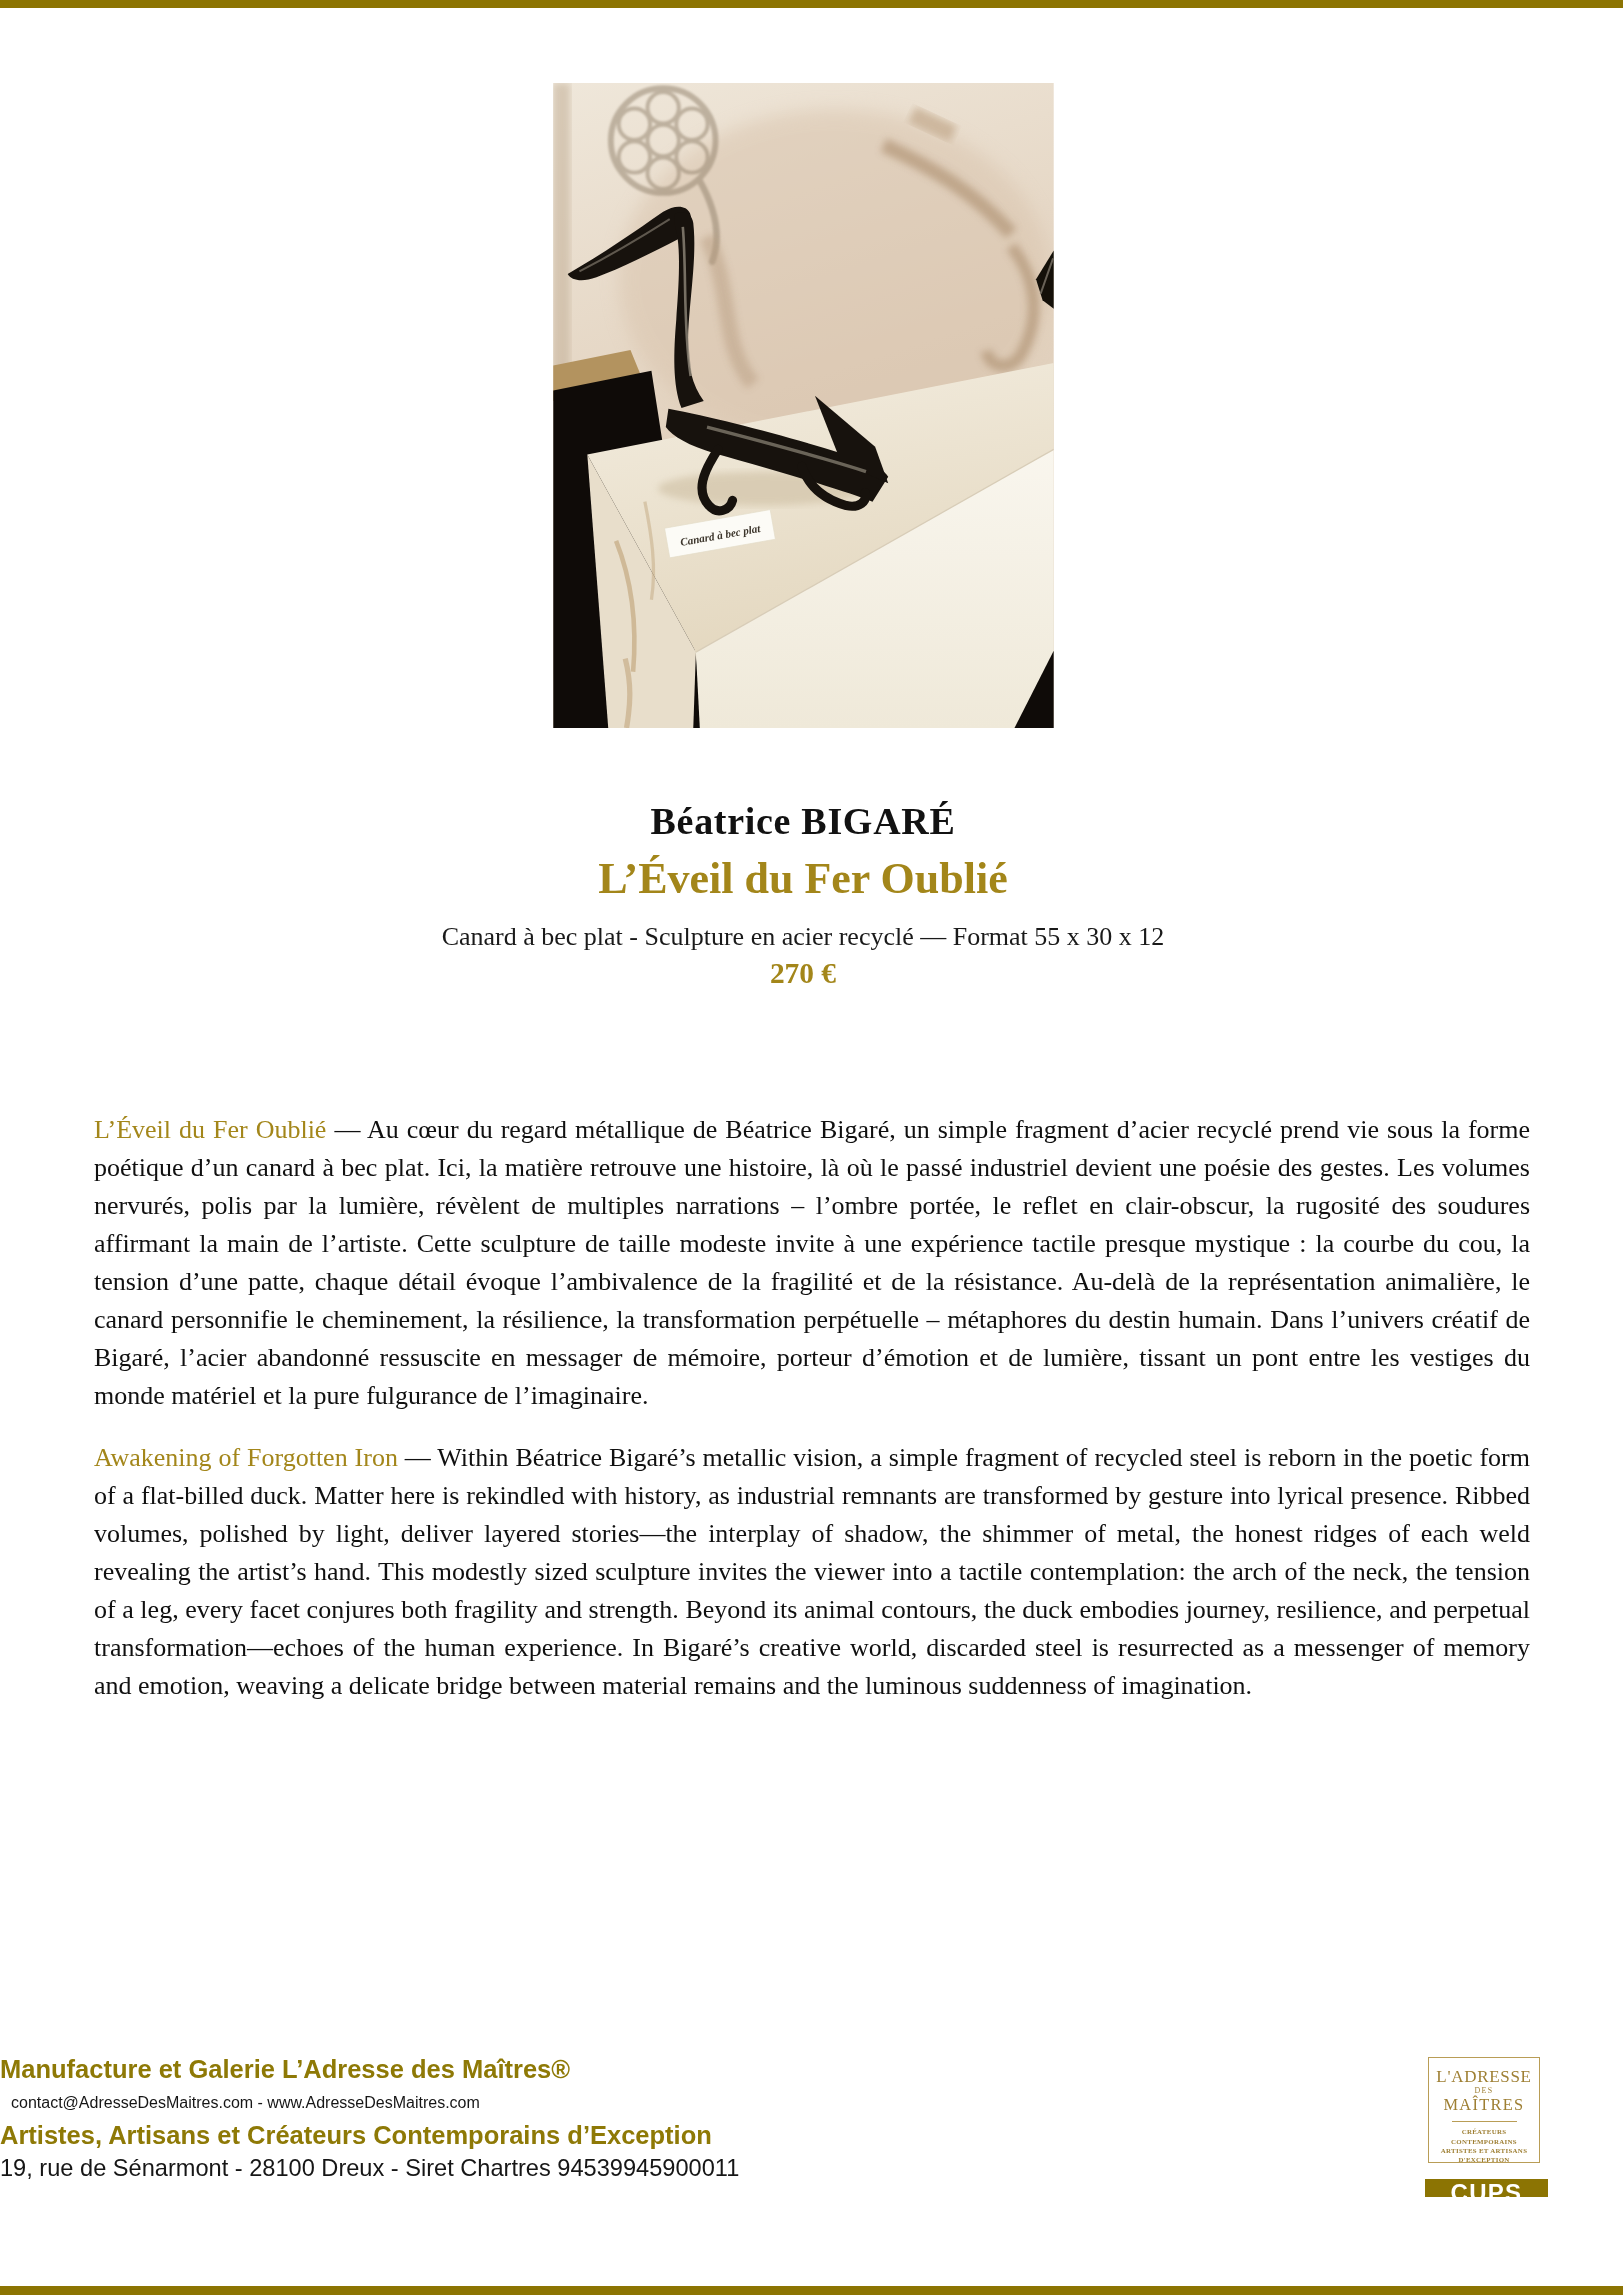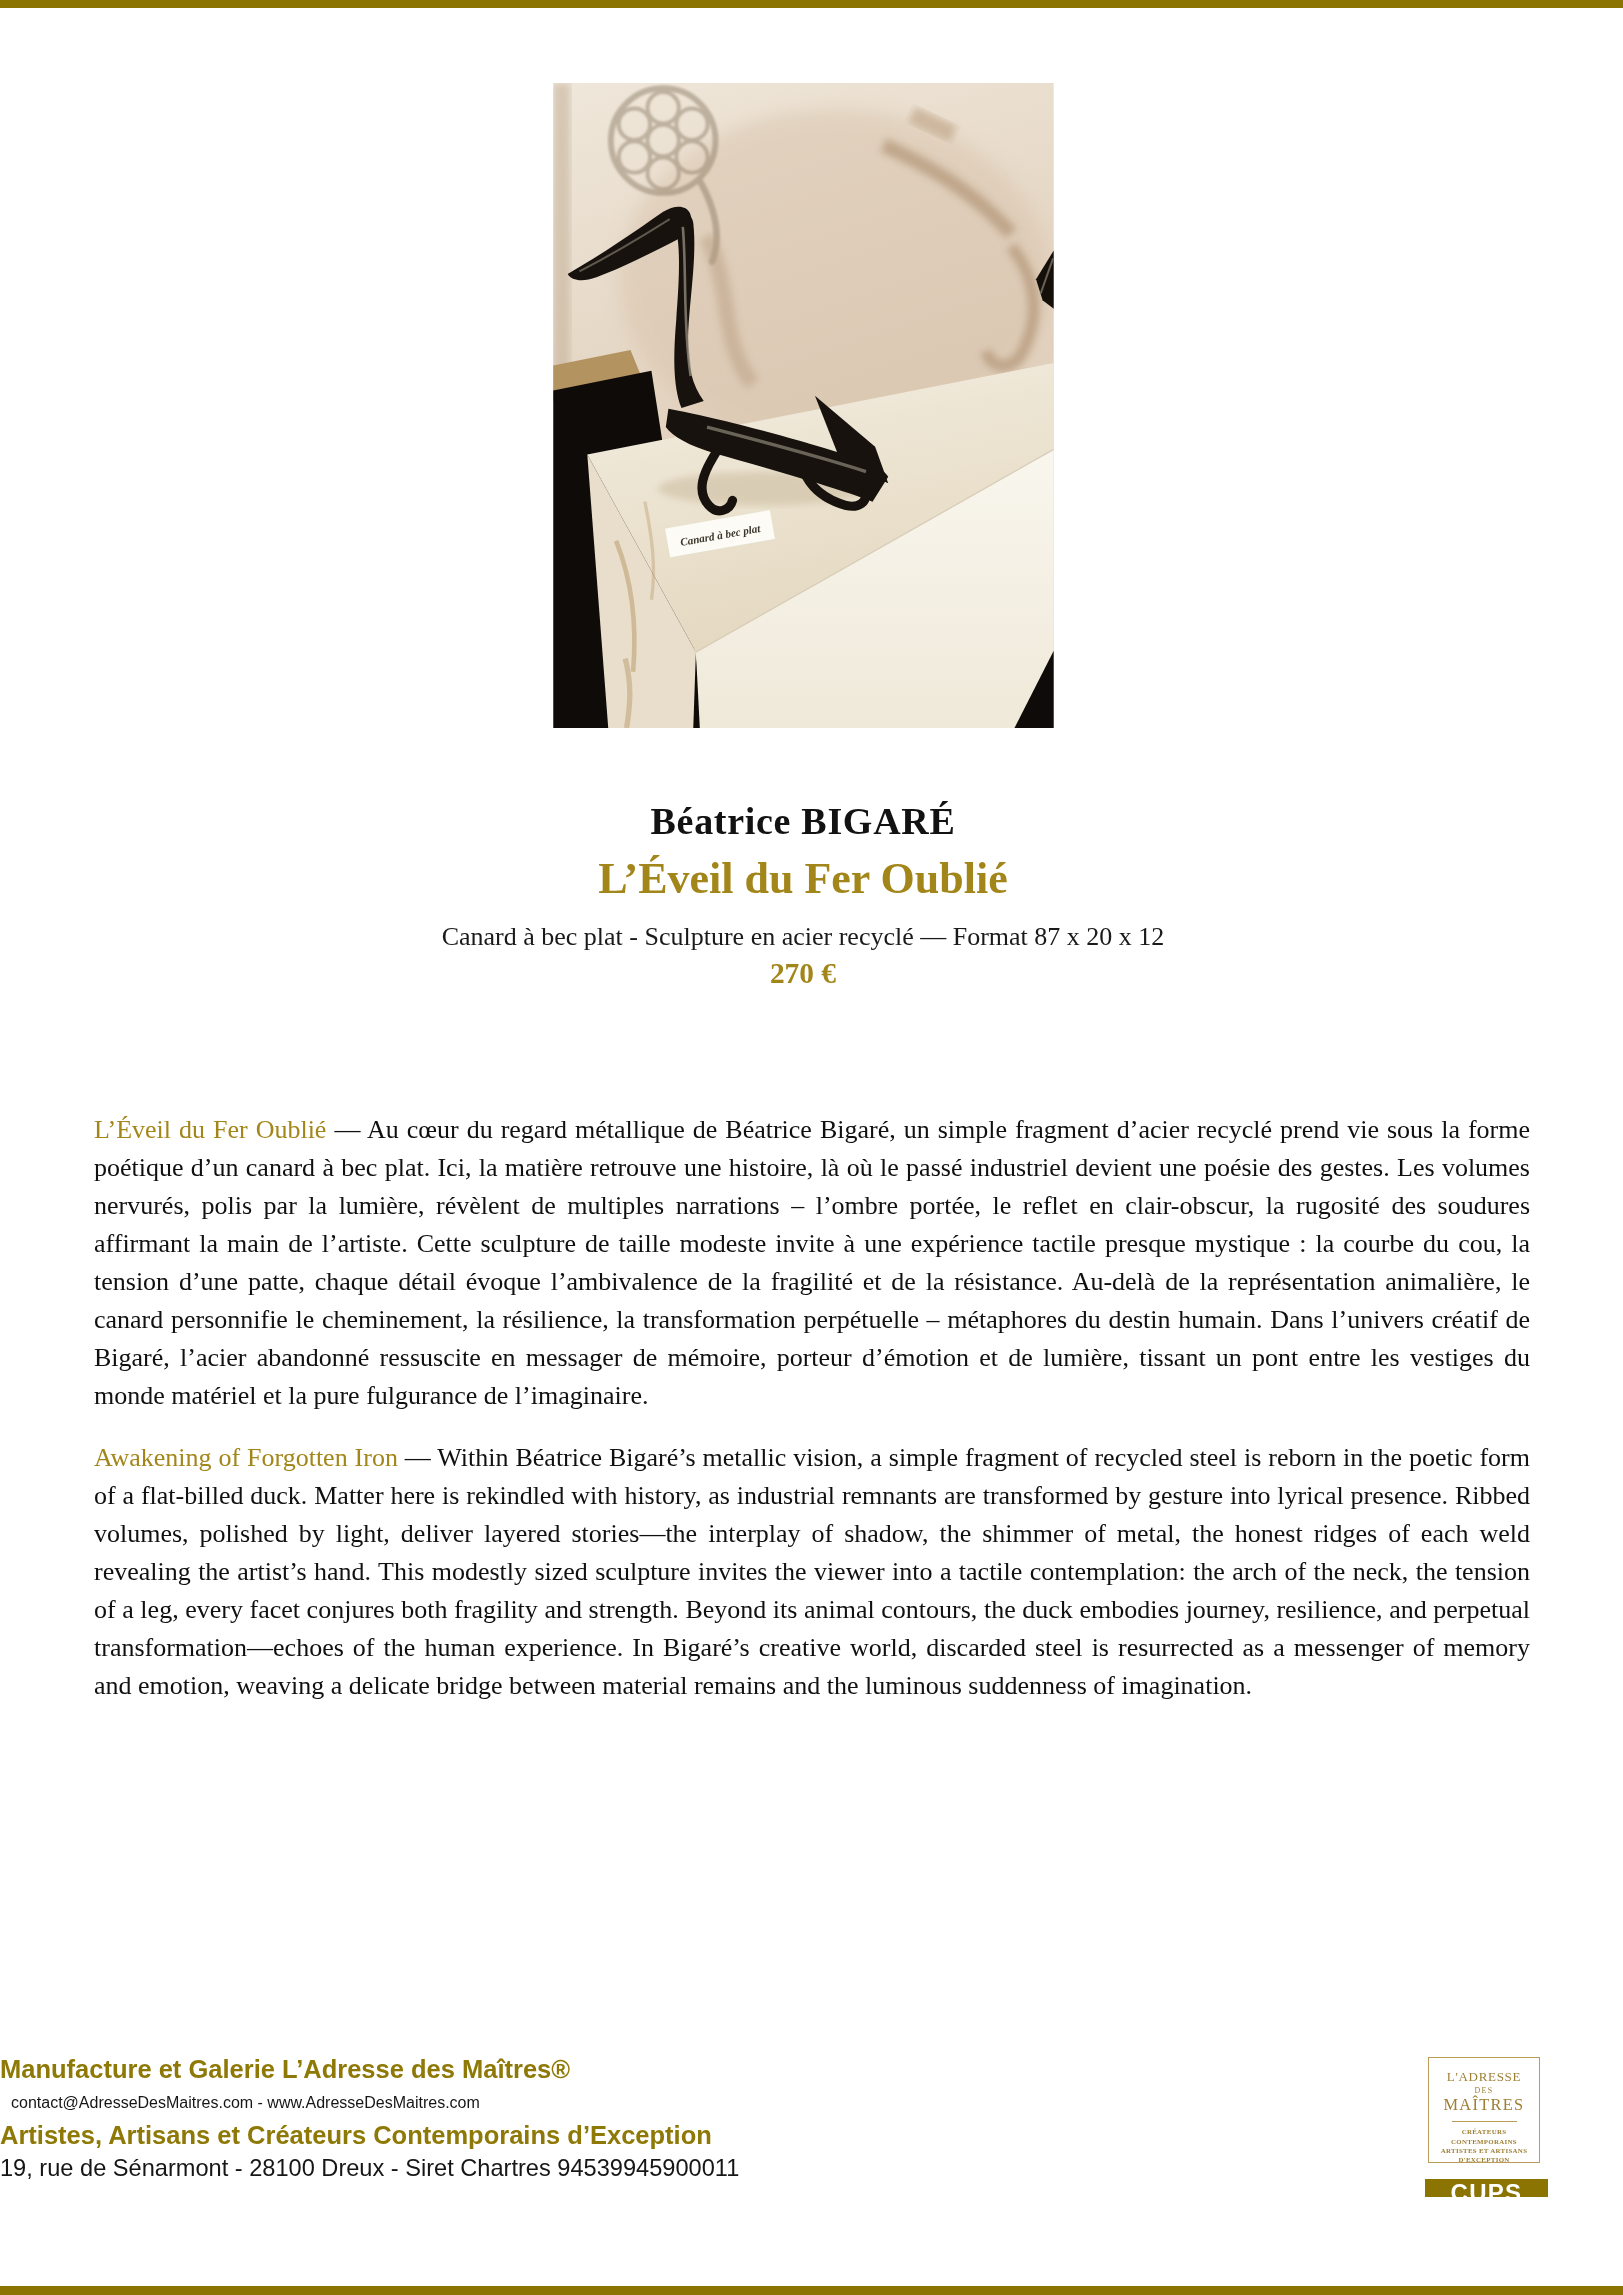--- a/index.html
+++ b/index.html
@@ -38,21 +38,21 @@
   .f1,.f3{font-size:25.5px;font-weight:bold;color:#8e7906;line-height:33px;}
   .f2{font-size:16px;color:#161616;line-height:33px;padding-left:11px;}
   .f4{font-size:23.6px;color:#161616;line-height:33px;}
 
   .logo-box{
     position:absolute;left:1428px;top:2057px;width:112px;height:106px;
     border:1.3px solid #b99d56;box-sizing:border-box;text-align:center;
     color:#9e7f33;background:#ffffff;padding-top:8.5px;
     font-family:"Liberation Serif", serif;
   }
-  .logo-l1{font-size:13px;line-height:19px;letter-spacing:0.7px;}
+  .logo-l1{font-size:17px;line-height:19px;letter-spacing:0.7px;}
   .logo-l2{font-size:7.9px;line-height:9.8px;letter-spacing:1.3px;}
   .logo-l3{font-size:16.4px;line-height:19.6px;letter-spacing:1.3px;}
   .logo-rule{width:65px;height:0.7px;background:#b99d56;margin:5.9px auto 5.9px auto;}
   .logo-s{font-size:6.9px;line-height:9.2px;letter-spacing:0.3px;font-weight:bold;}
 
   .badge{
     position:absolute;left:1425px;top:2179px;width:123px;height:18px;
     background:#8c7403;color:#ffffff;text-align:center;line-height:27px;
     font-family:"Liberation Sans", sans-serif;font-weight:bold;font-size:24px;letter-spacing:1.3px;
   }
@@ -162,21 +162,21 @@
       <g>
         <polygon points="738,300 765,256 765,345 748,332" fill="#141009"></polygon>
         <path d="M 745 322 L 764 268" stroke="#7d756a" stroke-width="3" opacity="0.8" fill="none"></path>
       </g>
     </svg>
   </figure>
 
   <header class="header">
     <div class="artist">Béatrice BIGARÉ</div>
     <h1 class="title">L’Éveil du Fer Oublié</h1>
-    <div class="subtitle">Canard à bec plat - Sculpture en acier recyclé — Format 87 x 20 x 12</div>
+    <div class="subtitle">Canard à bec plat - Sculpture en acier recyclé — Format 55 x 30 x 12</div>
     <div class="price">270 €</div>
   </header>
 
   <main class="text-block">
     <p><span class="lead">L’Éveil du Fer Oublié</span><span> — Au cœur du regard métallique de Béatrice Bigaré, un simple fragment d’acier recyclé prend vie sous la forme poétique d’un canard à bec plat. Ici, la matière retrouve une histoire, là où le passé industriel devient une poésie des gestes. Les volumes nervurés, polis par la lumière, révèlent de multiples narrations – l’ombre portée, le reflet en clair-obscur, la rugosité des soudures affirmant la main de l’artiste. Cette sculpture de taille modeste invite à une expérience tactile presque mystique : la courbe du cou, la tension d’une patte, chaque détail évoque l’ambivalence de la fragilité et de la résistance. Au-delà de la représentation animalière, le canard personnifie le cheminement, la résilience, la transformation perpétuelle – métaphores du destin humain. Dans l’univers créatif de Bigaré, l’acier abandonné ressuscite en messager de mémoire, porteur d’émotion et de lumière, tissant un pont entre les vestiges du monde matériel et la pure fulgurance de l’imaginaire.</span></p>
     <p><span class="lead">Awakening of Forgotten Iron</span><span> — Within Béatrice Bigaré’s metallic vision, a simple fragment of recycled steel is reborn in the poetic form of a flat-billed duck. Matter here is rekindled with history, as industrial remnants are transformed by gesture into lyrical presence. Ribbed volumes, polished by light, deliver layered stories—the interplay of shadow, the shimmer of metal, the honest ridges of each weld revealing the artist’s hand. This modestly sized sculpture invites the viewer into a tactile contemplation: the arch of the neck, the tension of a leg, every facet conjures both fragility and strength. Beyond its animal contours, the duck embodies journey, resilience, and perpetual transformation—echoes of the human experience. In Bigaré’s creative world, discarded steel is resurrected as a messenger of memory and emotion, weaving a delicate bridge between material remains and the luminous suddenness of imagination.</span></p>
   </main>
 
   <footer class="footer-text">
     <div class="f-line f1">Manufacture et Galerie L’Adresse des Maîtres®</div>

